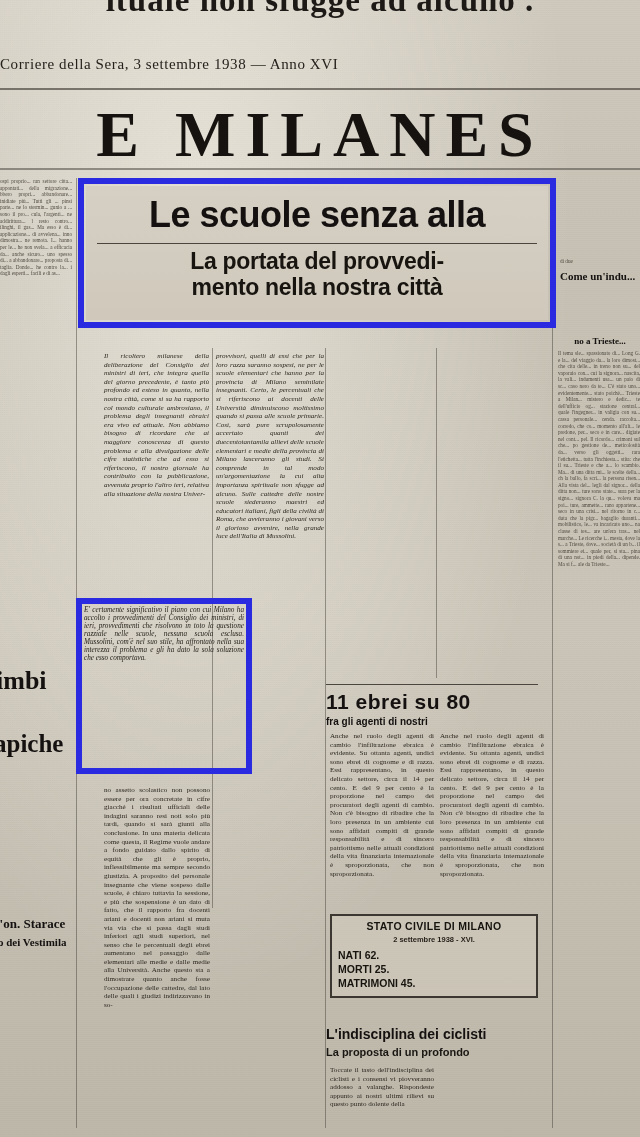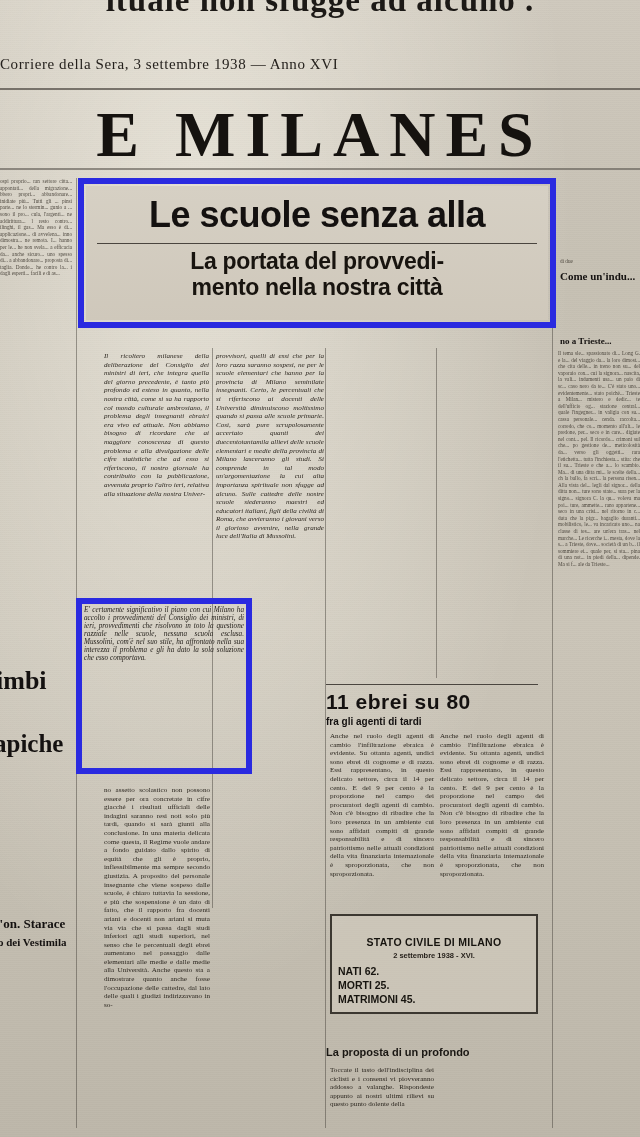--- a/index.html
+++ b/index.html
@@ -179,21 +179,21 @@
     overflow: hidden;
     margin-top: 38px;
   }
   #lh-1 { left: -4px; top: 628px; font-size: 26px; width: 76px; }
   #lh-2 { left: -6px; top: 692px; font-size: 25px; width: 78px; }
   #lh-3 { left: -4px; top: 878px; font-size: 13px; width: 78px; font-weight: bold;}
   #lh-4 { left: -2px; top: 898px; font-size: 11px; width: 78px; }
 
   
   #rh-1 { left: 560px; top: 232px; width: 80px; font-size: 11px; font-weight: bold; }
-  #rh-2 { left: 560px; top: 298px; width: 80px; font-size: 9px; font-weight: bold; }
+  #rh-2 { left: 560px; top: 298px; width: 80px; font-size: 9px; font-weight: bold; text-align: center; }
 
   
   #c1 { left: 104px; top: 352px; width: 105px; }
   #c2 { left: 216px; top: 352px; width: 108px; }
 
   #p-boxed {
     position: absolute;
     left: 84px; top: 606px; width: 160px;
     font-family: "Liberation Serif", serif;
     font-style: italic;
@@ -217,21 +217,21 @@
   #c3b { left: 330px; top: 732px; width: 104px; }
   #c4b { left: 440px; top: 732px; width: 104px; }
 
   
   .stato-box {
     position: absolute;
     left: 330px;
     top: 914px;
     width: 208px;
     border: 2px solid #3c3831;
-    padding: 20px 6px 6px 6px;
+    padding: 4px 6px 6px 6px;
     box-sizing: border-box;
     background: rgba(214,208,196,0.45);
   }
   .stato-title {
     text-align: center;
     font-family: "Liberation Sans", sans-serif;
     font-weight: bold;
     font-size: 10.5px;
     letter-spacing: .3px;
     color: #17140f;
@@ -304,32 +304,33 @@
 
   <div class="col small small-i" id="c1">Il ricoltero milanese della deliberazione del Consiglio dei ministri di ieri, che integra quella del giorno precedente, è tanto più profondo ed esteso in quanto, nella nostra città, come si sa ha rapporto col mondo culturale ambrosiano, il problema degli insegnanti ebraici era vivo ed attuale. Non abbiamo bisogno di ricordare che ai maggiore conoscenza di questo problema e alla divulgazione delle cifre statistiche che ad esso si riferiscono, il nostro giornale ha contribuito con la pubblicazione, avvenuta proprio l'altro ieri, relativa alla situazione della nostra Univer-</div>
   <div class="col small small-i" id="c2">provvisori, quelli di essi che per la loro razza saranno sospesi, ne per le scuole elementari che hanno per la provincia di Milano seminilate insegnanti. Certo, le percentuali che si riferiscono ai docenti delle Università diminuiscono moltissimo quando si passa alle scuole primarie. Così, sarà pure scrupolosamente accertato quanti dei duecentotantamila allievi delle scuole elementari e medie della provincia di Milano lasceranno gli studi. Si comprende in tal modo un'argomentazione la cui alta importanza spirituale non sfugge ad alcuno. Sulle cattedre delle nostre scuole siederanno maestri ed educatori italiani, figli della civiltà di Roma, che avvieranno i giovani verso il glorioso avvenire, nella grande luce dell'Italia di Mussolini.</div>
 
   <div id="p-boxed">E' certamente significativo il piano con cui Milano ha accolto i provvedimenti del Consiglio dei ministri, di ieri, provvedimenti che risolvono in toto la questione razziale nelle scuole, nessuna scuola esclusa. Mussolini, com'è nel suo stile, ha affrontato nella sua interezza il problema e gli ha dato la sola soluzione che esso comportava.</div>
 
   <div class="col small" id="cbl" style="top:786px;">no assetto scolastico non possono essere per ora concretate in cifre giacché i risultati ufficiali delle indagini saranno resi noti solo più tardi, quando si sarà giunti alla conclusione. In una materia delicata come questa, il Regime vuole andare a fondo guidato dallo spirito di equità che gli è proprio, inflessibilmente ma sempre secondo giustizia. A proposito del personale insegnante che viene sospeso dalle scuole, è chiaro tuttavia la sessione, e più che sospensione è un dato di fatto, che il rapporto fra docenti ariani e docenti non ariani si muta via via che si passa dagli studi inferiori agli studi superiori, nel senso che le percentuali degli ebrei aumentano nel passaggio dalle elementari alle medie e dalle medie alla Università. Anche questo sta a dimostrare quanto anche fosse l'occupazione delle cattedre, dal lato delle quali i giudizi indirizzavano in so-</div>
 
   <div id="mh-rule"></div>
   <div class="mid-head" id="mh-title">11 ebrei su 80</div>
-  <div class="mid-head" id="mh-sub">fra gli agenti di tardi</div>
+  <div class="mid-head" id="mh-sub">fra gli agenti di nostri</div>
   <div class="col small" id="c3b">Anche nel ruolo degli agenti di cambio l'infiltrazione ebraica è evidente. Su ottanta agenti, undici sono ebrei di cognome e di razza. Essi rappresentano, in questo delicato settore, circa il 14 per cento. E del 9 per cento è la proporzione nel campo dei procuratori degli agenti di cambio. Non c'è bisogno di ribadire che la loro presenza in un ambiente cui sono affidati compiti di grande responsabilità e di sincero patriottismo nelle attuali condizioni della vita finanziaria internazionale è sproporzionata, che non sproporzionata.</div>
   <div class="col small" id="c4b">Anche nel ruolo degli agenti di cambio l'infiltrazione ebraica è evidente. Su ottanta agenti, undici sono ebrei di cognome e di razza. Essi rappresentano, in questo delicato settore, circa il 14 per cento. E del 9 per cento è la proporzione nel campo dei procuratori degli agenti di cambio. Non c'è bisogno di ribadire che la loro presenza in un ambiente cui sono affidati compiti di grande responsabilità e di sincero patriottismo nelle attuali condizioni della vita finanziaria internazionale è sproporzionata, che non sproporzionata.</div>
 
   <div class="stato-box">
     <div class="stato-title">STATO CIVILE DI MILANO</div>
     <div class="stato-date">2 settembre 1938 - XVI.</div>
     <div class="stato-line">NATI 62.</div>
     <div class="stato-line">MORTI 25.</div>
     <div class="stato-line">MATRIMONI 45.</div>
   </div>
 
+  <div id="cic-head">L'indisciplina dei ciclisti</div>
   <div id="cic-sub">La proposta di un profondo</div>
   <div class="col small" id="c3c">Toccate il tasto dell'indisciplina dei ciclisti e i consensi vi piovveranno addosso a valanghe. Rispondeste appunto ai nostri ultimi rilievi su questo punto dolente della</div>
 
   <div class="left-head" id="lh-1">imbi</div>
   <div class="left-head" id="lh-2">apiche</div>
   <div class="left-head" id="lh-3">l'on. Starace</div>
   <div class="left-head" id="lh-4">o dei Vestimila</div>
 
   <div class="vrule" style="left:212px; top:348px; height:560px;"></div>
   <div class="vrule" style="left:325px; top:348px; height:780px;"></div>

